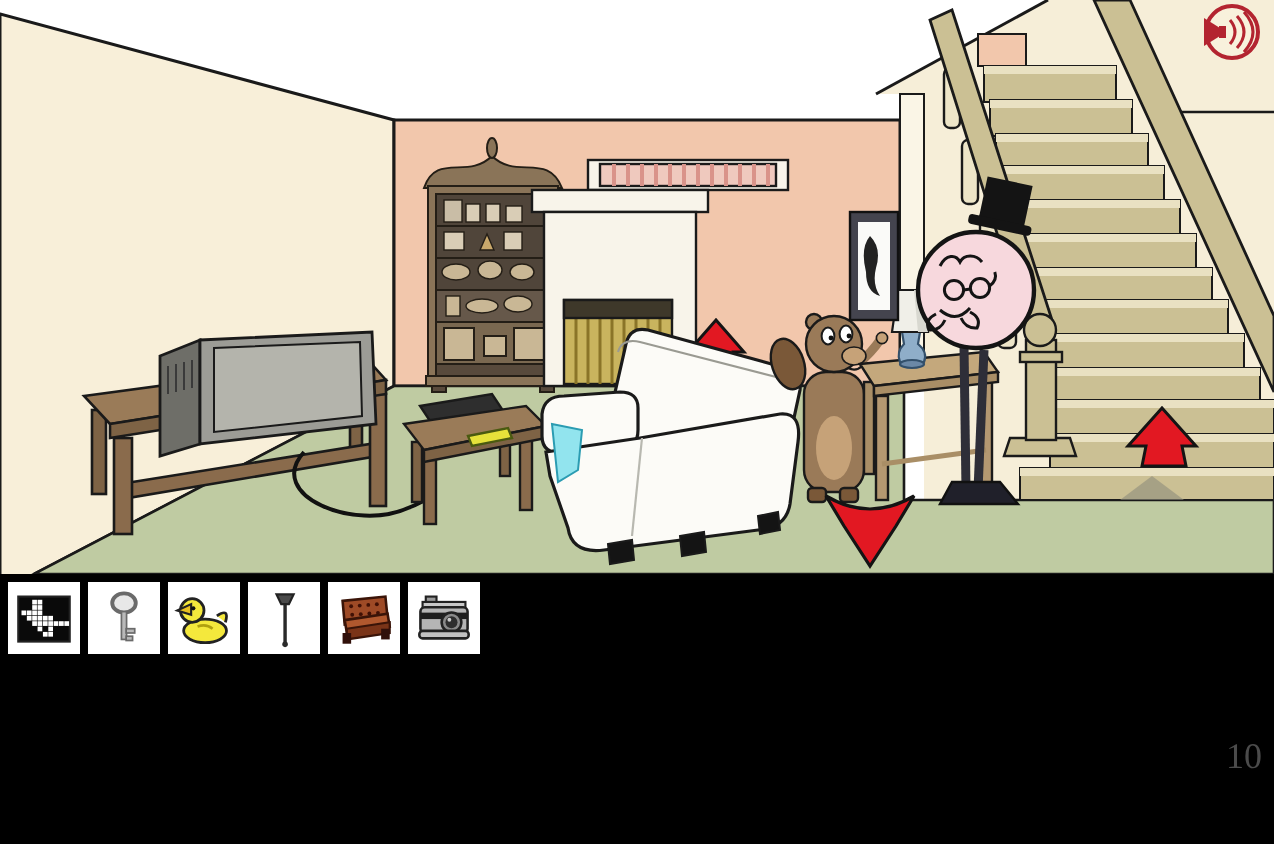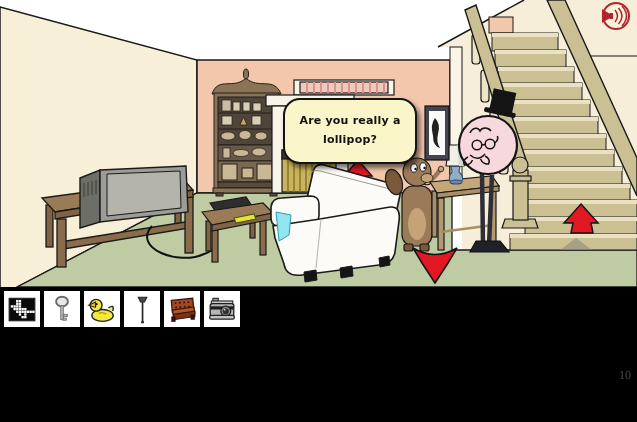--- a/index.html
+++ b/index.html
@@ -12,21 +12,21 @@
     box-shadow:3px 4px 5px rgba(0,0,0,.55);
     display:flex;align-items:center;justify-content:center;text-align:center;
     font-weight:700;font-size:11px;line-height:1.7;letter-spacing:.2px;color:#111;
     padding:2px 8px;z-index:30;
   }
   .inventory-bar{position:absolute;left:0;top:287px;width:637px;height:135px;background:#000;}
   .slots{display:flex;gap:4px;padding:4px 0 0 4px;}
   .slot{width:36px;height:36px;background:#fff;display:flex;align-items:center;
         justify-content:center;cursor:pointer;}
   .counter{position:absolute;right:6px;top:368px;color:#4B4B4B;
-           font-family:"Liberation Serif",serif;font-size:12px;z-index:5;}
+           font-family:"Liberation Serif",serif;font-size:18px;z-index:5;}
 </style>
 </head>
 <body>
 
 <div class="stage">
 
 <svg class="scene-svg" width="637" height="287" viewBox="0 0 637 287">
 
   <rect x="0" y="0" width="637" height="287" fill="#FFFFFF"></rect>
 
@@ -245,23 +245,20 @@
     <polygon points="602,9 602,23 610,18 610,14" fill="#B32430"></polygon>
     <rect x="609.5" y="13" width="3.5" height="6" fill="#B32430"></rect>
     <g fill="none" stroke="#B32430" stroke-width="1.5">
       <path d="M615,10 q5,6 0,12"></path>
       <path d="M618.5,8 q7,8 0,16"></path>
       <path d="M622,6 q9,10 0,20"></path>
     </g>
   </g>
 </svg>
 
-<div class="speech-bubble">
-  <span>Are you really a lollipop?</span>
-</div>
 
 <div class="inventory-bar">
   <div class="slots">
 
     <div class="slot" title="pixel picture">
       <svg width="30" height="30" viewBox="0 0 28 28">
         <rect x="2" y="4" width="24" height="21" fill="#0a0a0a" stroke="#222"></rect>
         <g fill="#fff">
           <rect x="8.5" y="5.5" width="2.2" height="2.2"></rect>
               <rect x="11" y="5.5" width="2.2" height="2.2"></rect>

